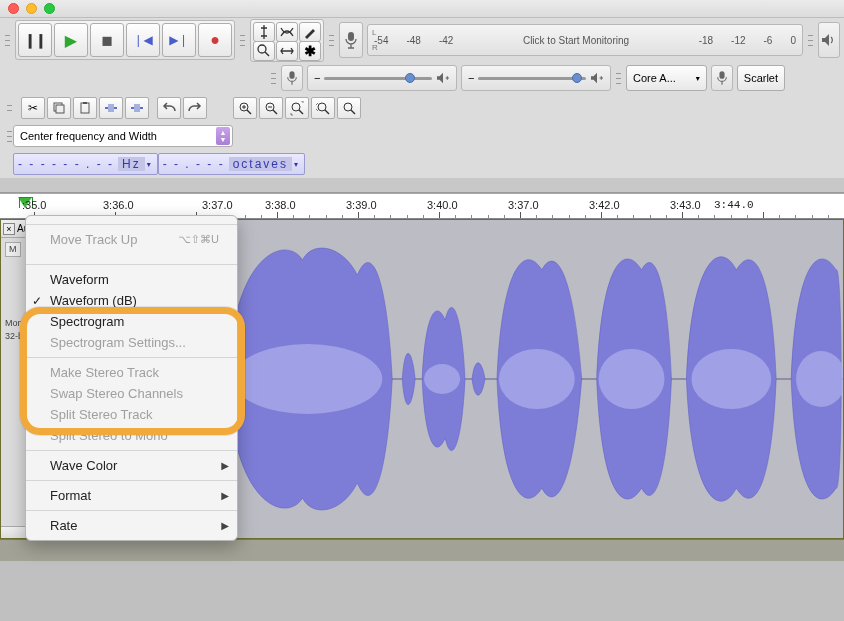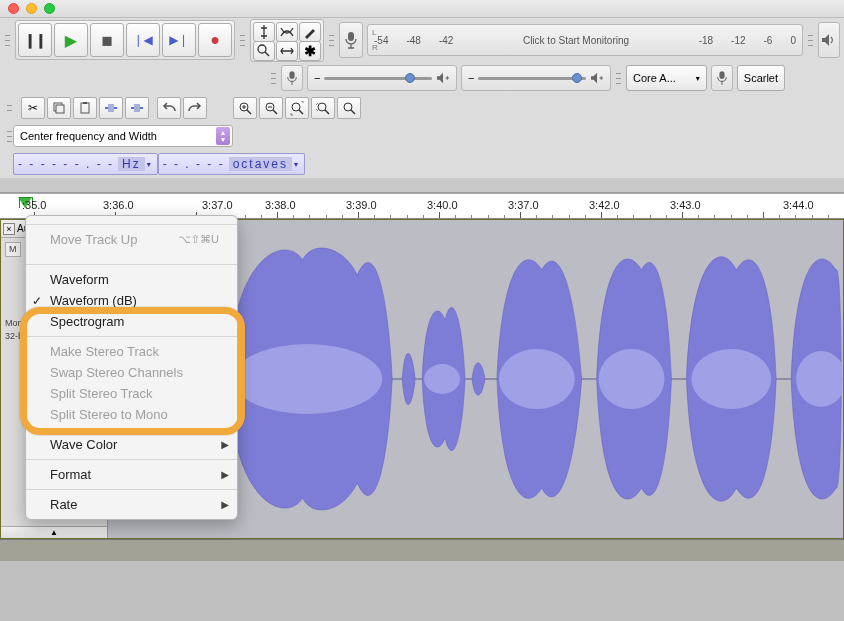--- a/index.html
+++ b/index.html
@@ -415,21 +415,21 @@
     <div class="tick-minor" style="left: 617.2px;"></div>
     <div class="tick-minor" style="left: 633.4px;"></div>
     <div class="tick-minor" style="left: 649.6px;"></div>
     <div class="tick-minor" style="left: 665.8px;"></div>
     <div class="tick-label" style="left: 670px; text-align: right;">3:43.0</div>
     <div class="tick-mark" style="left: 682px;"></div>
     <div class="tick-minor" style="left: 698.2px;"></div>
     <div class="tick-minor" style="left: 714.4px;"></div>
     <div class="tick-minor" style="left: 730.6px;"></div>
     <div class="tick-minor" style="left: 746.8px;"></div>
-    <div class="tick-label" style="left: 783px;">3:44.0</div>
+    <div class="tick-label" style="left: 714px; font-family: Liberation Mono, monospace;">3:44.0</div>
     <div class="tick-mark" style="left: 763px;"></div>
     <div class="tick-minor" style="left: 779.2px;"></div>
     <div class="tick-minor" style="left: 795.4px;"></div>
     <div class="tick-minor" style="left: 811.6px;"></div>
     <div class="tick-minor" style="left: 827.8px;"></div>
   </div>
 
 <div class="track-area">
   <div class="track">
     <div class="track-ctrl">
@@ -486,20 +486,23 @@
   <div class="menu-item">
       <span>Waveform</span>
     </div>
   <div class="menu-item">
       <span class="chk">✓</span>
       <span>Waveform (dB)</span>
     </div>
   <div class="menu-item">
       <span>Spectrogram</span>
     </div>
+  <div class="menu-item disabled">
+      <span>Spectrogram Settings...</span>
+    </div>
   <div class="menu-sep"></div>
   <div class="menu-item disabled">
       <span>Make Stereo Track</span>
     </div>
   <div class="menu-item disabled">
       <span>Swap Stereo Channels</span>
     </div>
   <div class="menu-item disabled">
       <span>Split Stereo Track</span>
     </div>

